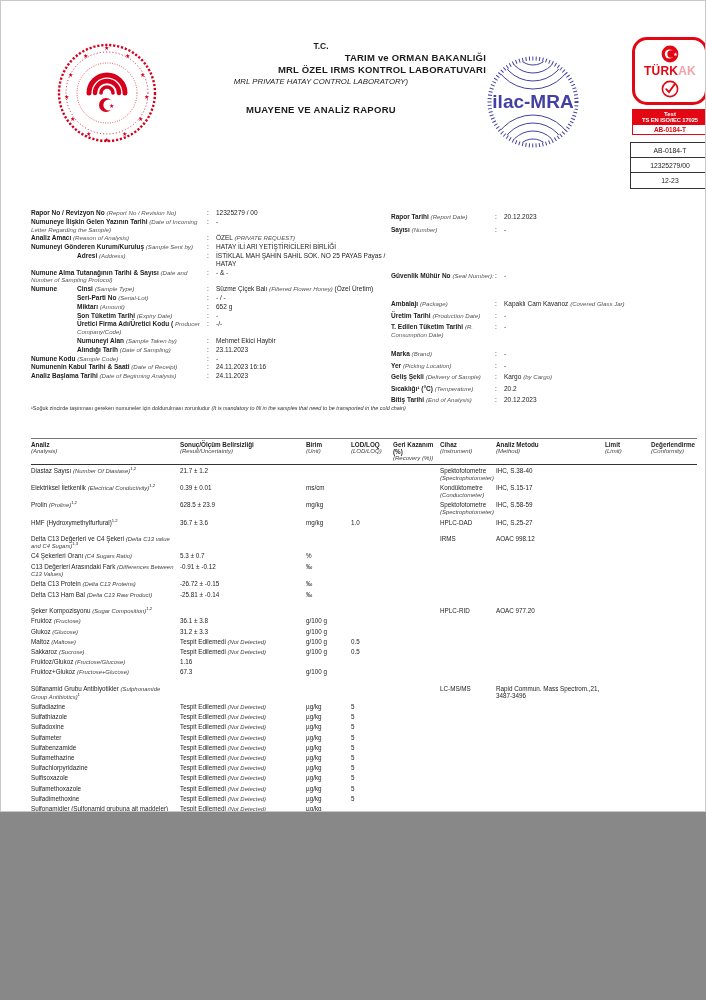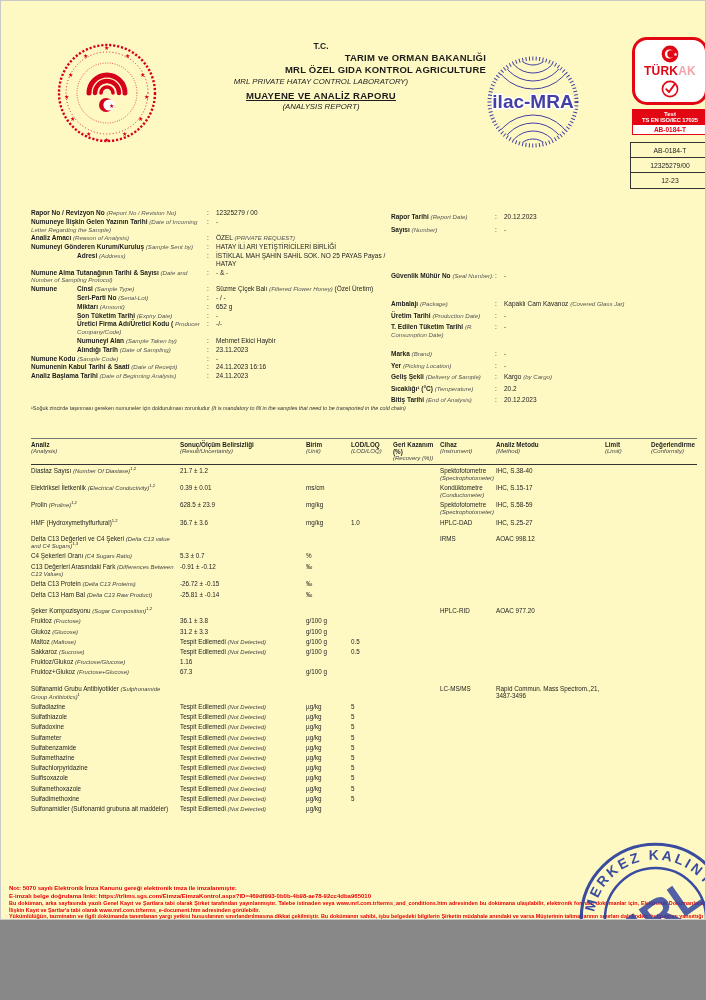--- a/index.html
+++ b/index.html
@@ -1,28 +1,28 @@
 <!DOCTYPE html>
 <html><head>
 <meta charset="utf-8">
 <style>
   html,body{margin:0;padding:0;background:#888;}
   *{box-sizing:border-box;}
-  #page{position:relative;width:706px;height:920px;background:#fef9c3;margin:0 auto;
+  #page{position:relative;width:706px;height:812px;background:#ffffff;margin:0 auto;
         overflow:hidden;font-family:"Liberation Sans","DejaVu Sans",sans-serif;color:#1c1c1c;
         border:1px solid #c9c9c9;}
   sup{font-size:4.2px;vertical-align:super;line-height:0;}
 
   
   #ministry-logo{position:absolute;left:55px;top:36px;}
   #title-block{position:absolute;left:155px;top:40px;width:330px;text-align:center;line-height:1.3;}
   .t-small{font-size:8.5px;font-weight:bold;}
   .t-big{font-size:9.5px;font-weight:bold;letter-spacing:.2px;text-align:right;}
   .t-en{font-size:7.8px;font-style:italic;}
-  .t-rep{font-size:9.5px;font-weight:bold;margin-top:3px;letter-spacing:.3px;text-decoration:underline;}
+  .t-rep{font-size:9.5px;font-weight:bold;margin-top:17px;letter-spacing:.3px;}
   #ilac-logo{position:absolute;left:480px;top:54px;}
   #accred{position:absolute;left:627px;top:36px;width:84px;display:flex;flex-direction:column;align-items:center;}
   #turkak-box{width:76px;height:68px;border:3px solid #e30613;border-radius:15px;display:flex;flex-direction:column;align-items:center;justify-content:space-evenly;padding:2px 0;background:#fff;}
   #turkak-word{font-size:12px;font-weight:bold;letter-spacing:.2px;line-height:1;}
   #turkak-word .turk{color:#e30613;}
   #turkak-word .ak{color:#f2a3aa;}
   #test-box{width:76px;margin-top:4px;background:#e30613;color:#fff;text-align:center;font-weight:bold;padding:2px 0 1px;}
   #test-box .l1{font-size:6px;}
   #test-box .l2{font-size:5.8px;letter-spacing:-.1px;}
   #ab-box{width:76px;border:1.2px solid #e30613;color:#e30613;background:#fff;text-align:center;font-weight:bold;font-size:6.5px;padding:1px 0;}
@@ -117,24 +117,23 @@
         <circle cx="50" cy="68" r="7" fill="#d6001c"></circle>
         <circle cx="53" cy="68" r="5.6" fill="#ffffff"></circle>
         <text x="53" y="71" font-size="6" fill="#d6001c" font-family="DejaVu Sans">★</text>
       </g>
     </svg>
   </div>
 
   <div id="title-block">
     <div class="t-small">T.C.</div>
     <div class="t-big">TARIM ve ORMAN BAKANLIĞI</div>
-    <div class="t-big">MRL ÖZEL GIDA KONTROL AGRICULTURE</div>
+    <div class="t-big">MRL ÖZEL IRMS KONTROL LABORATUVARI</div>
     <div class="t-en">MRL PRIVATE HATAY CONTROL LABORATORY)</div>
     <div class="t-rep">MUAYENE VE ANALİZ RAPORU</div>
-    <div class="t-en">(ANALYSIS REPORT)</div>
   </div>
 
   <div id="ilac-logo">
     <svg width="104" height="94" viewBox="0 0 104 94">
       <defs>
           <clipPath id="ilacclip">
             <circle cx="52" cy="47" r="42"></circle>
           </clipPath>
         </defs>
       <circle cx="52" cy="47" r="43.5" fill="none" stroke="#4340a3" stroke-width="4" stroke-dasharray="1 2.4"></circle>

